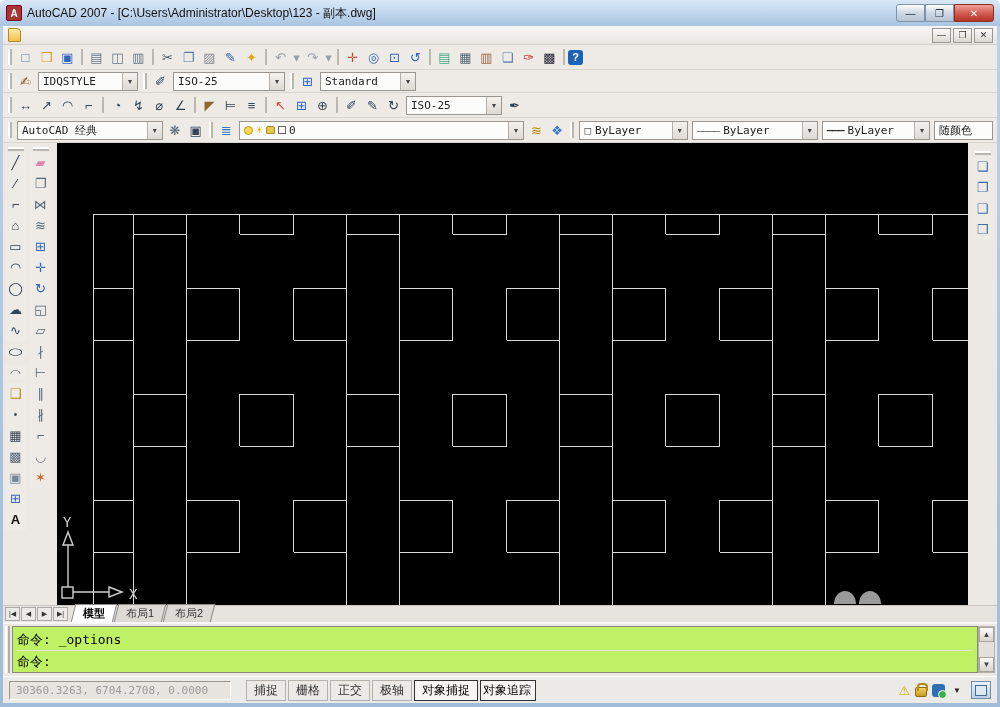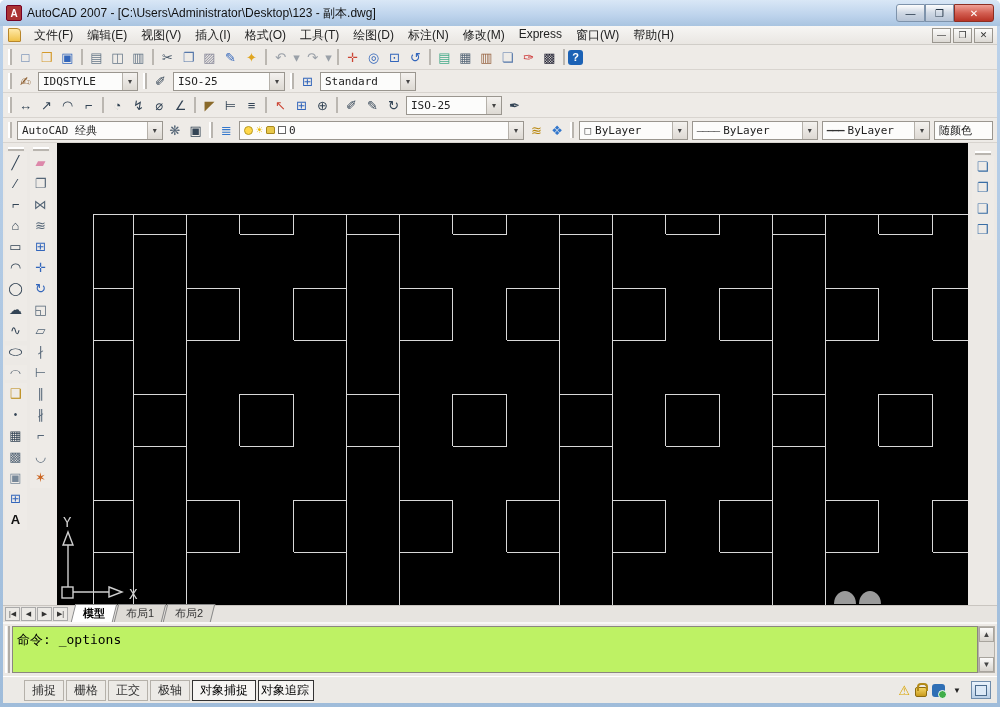--- a/index.html
+++ b/index.html
@@ -113,35 +113,20 @@
       <div class="win-btn min">—</div>
       <div class="win-btn">❐</div>
       <div class="win-btn close">✕</div>
     </div>
   </div>
 
   <div class="content">
 
     <div class="menubar">
       <div class="doc-icon"></div>
-      <div style="display:flex">
-
-      <span class="menu-item">文件(F)</span>
-          <span class="menu-item">编辑(E)</span>
-          <span class="menu-item">视图(V)</span>
-          <span class="menu-item">插入(I)</span>
-          <span class="menu-item">格式(O)</span>
-          <span class="menu-item">工具(T)</span>
-          <span class="menu-item">绘图(D)</span>
-          <span class="menu-item">标注(N)</span>
-          <span class="menu-item">修改(M)</span>
-          <span class="menu-item">Express</span>
-          <span class="menu-item">窗口(W)</span>
-          <span class="menu-item">帮助(H)</span>
-        </div>
       <div class="spacer"></div>
       <div style="display:flex">
 
       <span class="mdi-btn">—</span>
           <span class="mdi-btn">❐</span>
           <span class="mdi-btn">✕</span>
         </div>
     </div>
 
     <div class="tb-row r1">
@@ -399,28 +384,30 @@
       <span class="tab active"><span>模型</span></span>
           <span class="tab"><span>布局1</span></span>
           <span class="tab"><span>布局2</span></span>
         </div>
     </div>
 
     <div class="cmdwin">
       <div class="cmd-grip"></div>
       <div class="cmd-text">
         <div class="cmd-line">命令: _options</div>
+        <div class="cmd-line">命令:</div>
       </div>
       <div class="cmd-scroll">
         <span class="scr-btn">▲</span>
         <span class="scr-btn">▼</span>
       </div>
     </div>
 
     <div class="statusbar">
+      <span class="coords">30360.3263, 6704.2708, 0.0000</span>
       <div class="sb-toggles">
 
       <span class="sb-toggle">捕捉</span>
           <span class="sb-toggle">栅格</span>
           <span class="sb-toggle">正交</span>
           <span class="sb-toggle">极轴</span>
           <span class="sb-toggle on">对象捕捉</span>
           <span class="sb-toggle on clip">对象追踪</span>
         </div>
       <span class="sb-spacer"></span>

